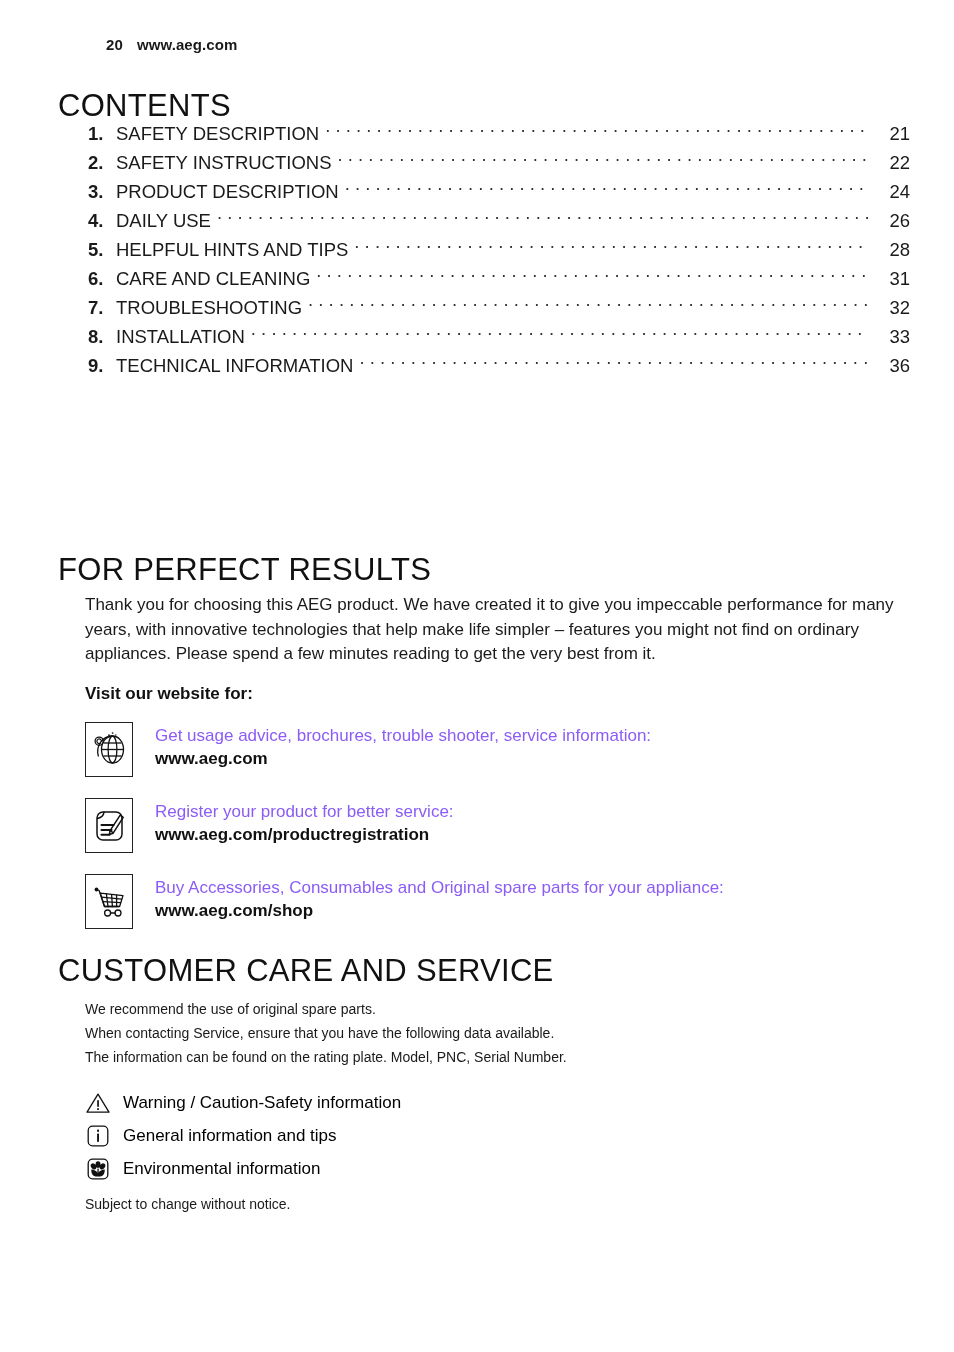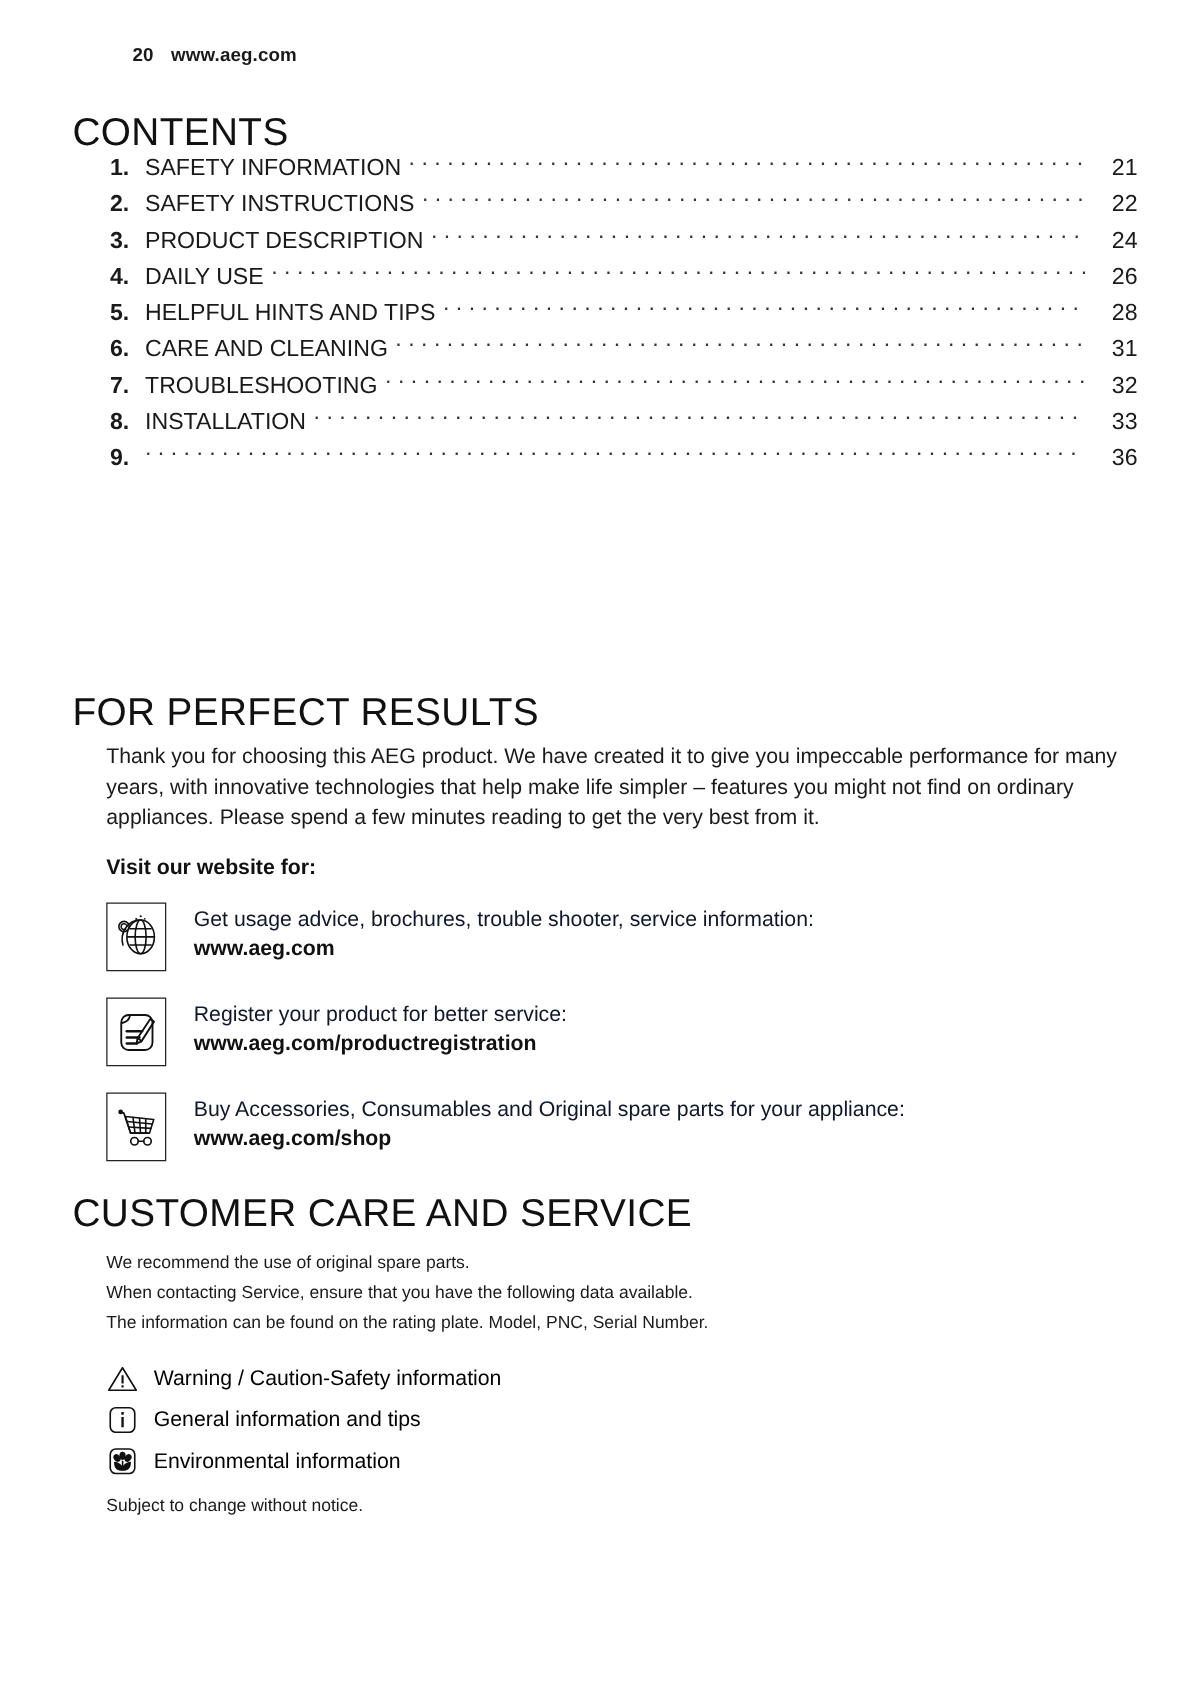--- a/index.html
+++ b/index.html
@@ -158,21 +158,21 @@
     align-items: center;
     justify-content: center;
     background: #fff;
   }
   .site-row-text {
     padding-top: 2px;
   }
   .site-row-desc {
     font-size: 17px;
     line-height: 23px;
-    color: #0f172a;
+    color: #8b5cf6;
     white-space: nowrap;
   }
   .site-row-url {
     font-size: 17px;
     line-height: 23px;
     font-weight: bold;
     color: #111;
     white-space: nowrap;
   }
 
@@ -231,21 +231,21 @@
   <div class="running-header">
     <span class="page-number">20</span>
     <span class="header-site">www.aeg.com</span>
   </div>
 
   <div class="h1" id="contents-heading">CONTENTS</div>
 
   <div id="toc">
       <div class="toc-row">
         <span class="toc-num">1.</span>
-        <span class="toc-title">SAFETY INFORMATION</span>
+        <span class="toc-title">SAFETY DESCRIPTION</span>
         <span class="toc-leader"></span>
         <span class="toc-page">21</span>
       </div>
       <div class="toc-row">
         <span class="toc-num">2.</span>
         <span class="toc-title">SAFETY INSTRUCTIONS</span>
         <span class="toc-leader"></span>
         <span class="toc-page">22</span>
       </div>
       <div class="toc-row">
@@ -279,20 +279,21 @@
         <span class="toc-page">32</span>
       </div>
       <div class="toc-row">
         <span class="toc-num">8.</span>
         <span class="toc-title">INSTALLATION</span>
         <span class="toc-leader"></span>
         <span class="toc-page">33</span>
       </div>
       <div class="toc-row">
         <span class="toc-num">9.</span>
+        <span class="toc-title">TECHNICAL INFORMATION</span>
         <span class="toc-leader"></span>
         <span class="toc-page">36</span>
       </div>
     </div>
 
   <div class="h1" id="perfect-results-heading">FOR PERFECT RESULTS</div>
   <div class="body-text" id="perfect-results-paragraph">Thank you for choosing this AEG product. We have created it to give you impeccable performance for many years, with innovative technologies that help make life simpler – features you might not find on ordinary appliances. Please spend a few minutes reading to get the very best from it.</div>
   <div id="visit-label">Visit our website for:</div>
 
   <div class="site-row" id="site-row-0">

